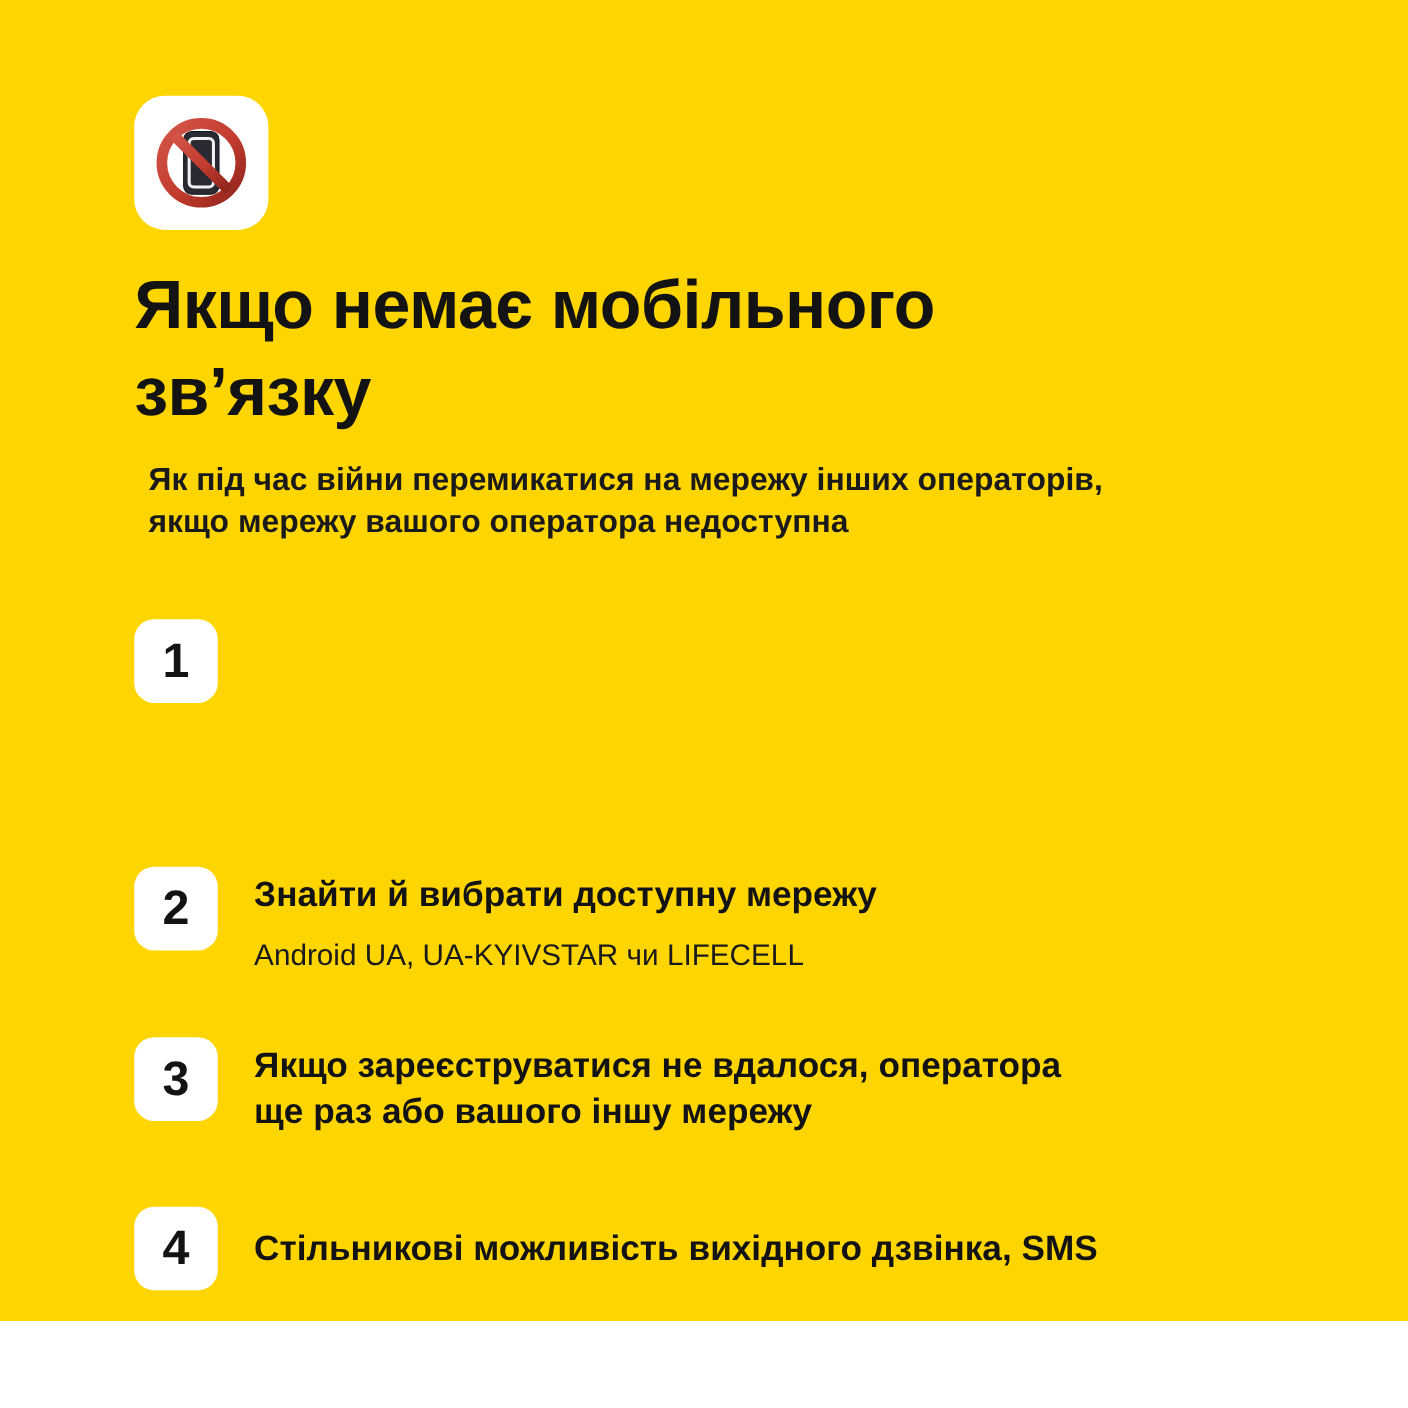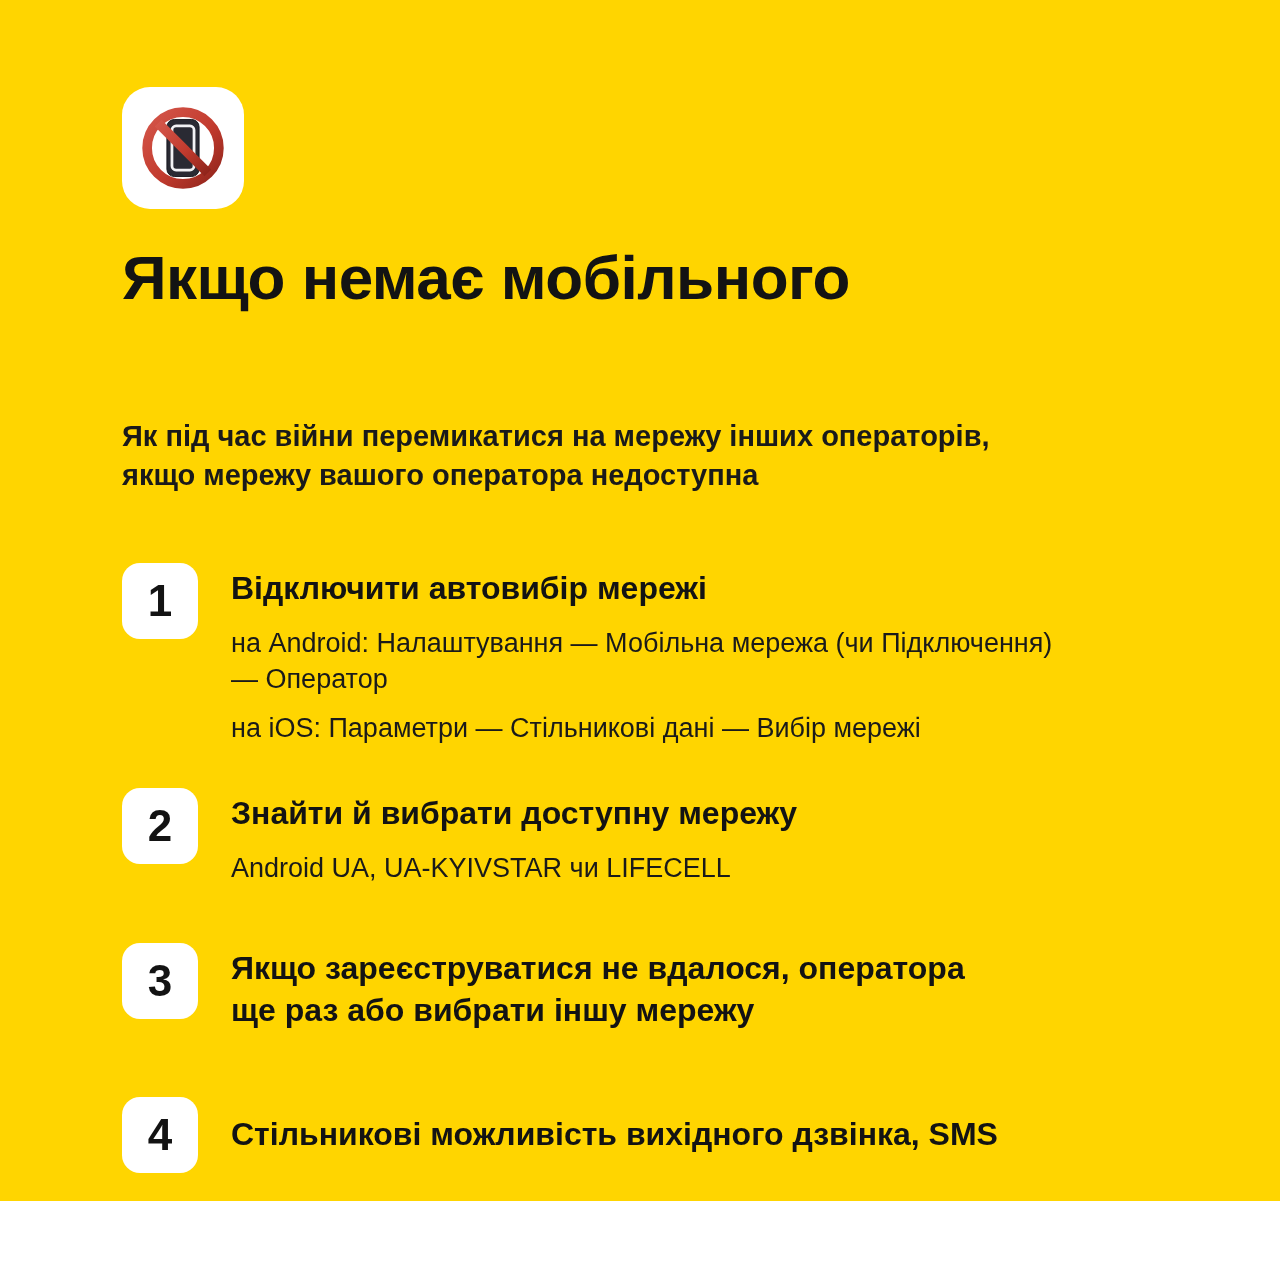--- a/index.html
+++ b/index.html
@@ -35,21 +35,21 @@
     width: 1000px;
     font-size: 62px;
     font-weight: 700;
     line-height: 1.28;
     letter-spacing: -0.5px;
     color: #131313;
   }
 
   .subtitle {
     position: absolute;
-    left: 122px;
+    left: 135px;
     top: 417px;
     width: 1050px;
     font-size: 29px;
     font-weight: 700;
     line-height: 1.33;
     color: #1a1a1a;
   }
 
   .step {
     position: absolute;
@@ -117,43 +117,30 @@
       <rect x="32.5" y="19" width="35" height="62" rx="8" fill="#2A2A33" stroke="#15151c" stroke-width="1"></rect>
       <rect x="38" y="26" width="24" height="48" rx="4.5" fill="none" stroke="#F2F2F5" stroke-width="3"></rect>
 
       <circle cx="50" cy="50" r="39" fill="none" stroke="url(#ringGrad)" stroke-width="10.5"></circle>
       <line x1="23" y1="23" x2="77" y2="77" stroke="url(#ringGrad)" stroke-width="10.5"></line>
     </svg>
   </div>
 
   <h1 class="title" style="margin:0;">
     <div>Якщо немає мобільного</div>
+    <div>зв’язку</div>
   </h1>
 
   <div class="subtitle">
     <div>Як під час війни перемикатися на мережу інших операторів,</div>
     <div>якщо мережу вашого оператора недоступна</div>
   </div>
 
   <div class="step step-1">
     <div class="badge">1</div>
-    <div class="step-content">
-      <div class="step-title">
-        <div>Відключити автовибір мережі</div>
-      </div>
-      <div class="step-details">
-        <div class="detail-item">
-          <div class="detail-line">на Android: Налаштування — Мобільна мережа (чи Підключення)</div>
-          <div class="detail-line">— Оператор</div>
-        </div>
-        <div class="detail-item">
-          <div class="detail-line">на iOS: Параметри — Стільникові дані — Вибір мережі</div>
-        </div>
-      </div>
-    </div>
   </div>
 
   <div class="step step-2">
     <div class="badge">2</div>
     <div class="step-content">
       <div class="step-title">
         <div>Знайти й вибрати доступну мережу</div>
       </div>
       <div class="step-details">
         <div class="detail-item">
@@ -161,21 +148,21 @@
         </div>
       </div>
     </div>
   </div>
 
   <div class="step step-3">
     <div class="badge">3</div>
     <div class="step-content">
       <div class="step-title">
         <div>Якщо зареєструватися не вдалося, оператора</div>
-        <div>ще раз або вибрати іншу мережу</div>
+        <div>ще раз або вашого іншу мережу</div>
       </div>
     </div>
   </div>
 
   <div class="step step-4 center">
     <div class="badge">4</div>
     <div class="step-content">
       <div class="step-title">
         <div>Стільникові можливість вихідного дзвінка, SMS</div>
       </div>

